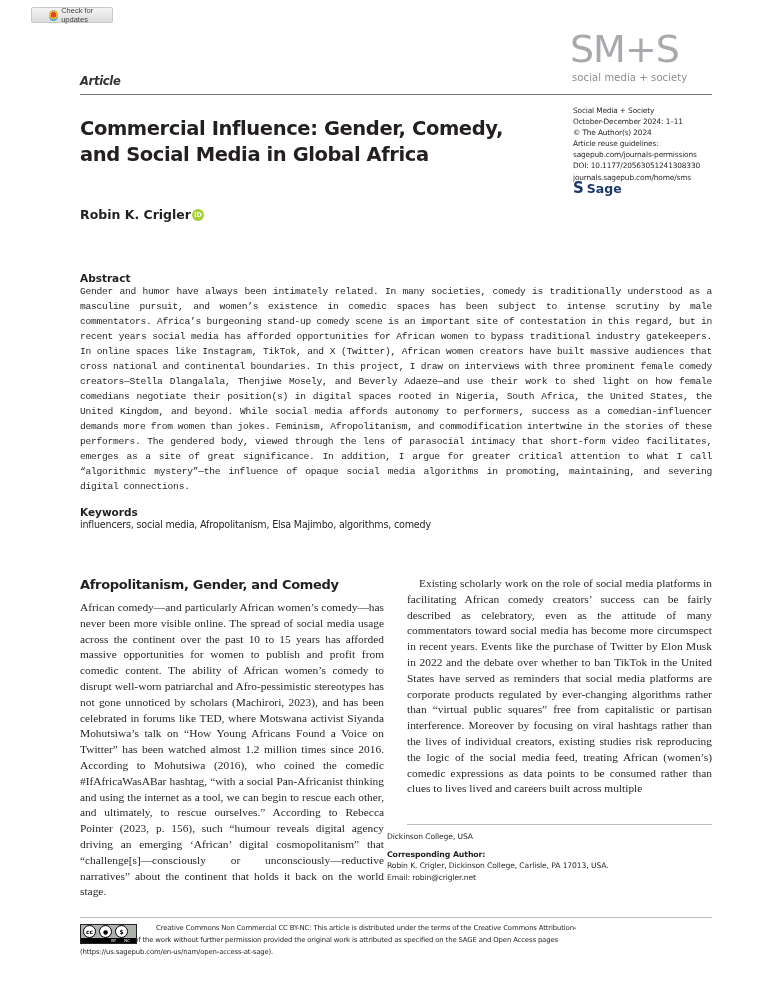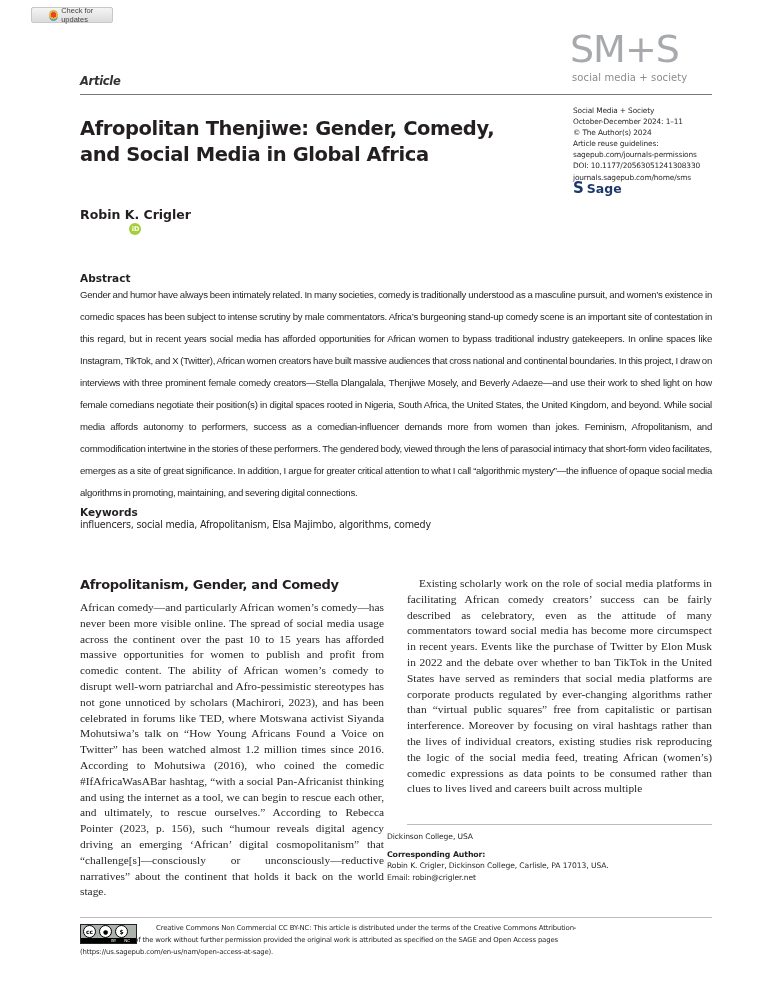--- a/index.html
+++ b/index.html
@@ -41,33 +41,33 @@
       color: #1b3a6b; font-family: "DejaVu Sans", sans-serif; font-weight: bold; font-size: 12.5px;
     }
     .sage-logo .s-mark { font-size: 15px; font-weight: 900; line-height: 15px; }
 
     .title {
       position: absolute; left: 80px; top: 116px; width: 470px; font-family: "DejaVu Sans", sans-serif;
       font-weight: bold; font-size: 19.5px; line-height: 26px; color: #231f20; letter-spacing: -0.4px;
     }
     .author {
       position: absolute; left: 80px; top: 207px; display: flex; align-items: center; gap: 1px;
-      font-family: "DejaVu Sans", sans-serif; font-weight: bold; font-size: 12.5px; color: #231f20; flex-direction: column;
+      font-family: "DejaVu Sans", sans-serif; font-weight: bold; font-size: 12.5px; color: #231f20;
     }
     .orcid {
       width: 12px; height: 12px; border-radius: 50%; background: #a6ce39; color: #fff;
       font-size: 6.5px; font-weight: bold; display: inline-flex; align-items: center; justify-content: center;
     }
 
     .section-head-sans {
       font-family: "DejaVu Sans", sans-serif; font-weight: bold; font-size: 10.5px; color: #231f20;
     }
     .abstract { position: absolute; left: 80px; top: 272px; width: 632px; }
     .abstract p {
-      font-family: Liberation Sans, sans-serif; font-size: 9.6px; line-height: 22px; text-align: justify;
+      font-family: Liberation Mono, monospace; font-size: 9.6px; line-height: 15px; text-align: justify;
       color: #231f20; letter-spacing: -0.25px; word-spacing: -0.5px;
     }
     .keywords { position: absolute; left: 80px; top: 506px; width: 632px; }
     .keywords p { font-family: "DejaVu Sans", sans-serif; font-size: 9.6px; line-height: 14px; color: #231f20; letter-spacing: -0.2px; }
 
     .col-left { position: absolute; left: 80px; top: 576px; width: 304px; }
     .col-right { position: absolute; left: 407px; top: 576px; width: 305px; }
     .h2 {
       font-family: "DejaVu Sans", sans-serif; font-weight: bold; font-size: 13px; color: #231f20;
       letter-spacing: -0.3px; margin-bottom: 7px; line-height: 17px;
@@ -129,21 +129,21 @@
   <div>sagepub.com/journals-permissions</div>
   <div>DOI: 10.1177/20563051241308330</div>
   <div>journals.sagepub.com/home/sms</div>
 </div>
 <div class="sage-logo">
   <span class="s-mark">S</span>
   <span>Sage</span>
 </div>
 
 <div class="title">
-  <div>Afropolitan Thenjiwe: Gender, Comedy,</div>
+  <div>Commercial Influence: Gender, Comedy,</div>
   <div>and Social Media in Global Africa</div>
 </div>
 
 <div class="author">
   <span>Robin K. Crigler</span>
   <span class="orcid">iD</span>
 </div>
 
 <div class="abstract">
   <div class="section-head-sans">Abstract</div>

